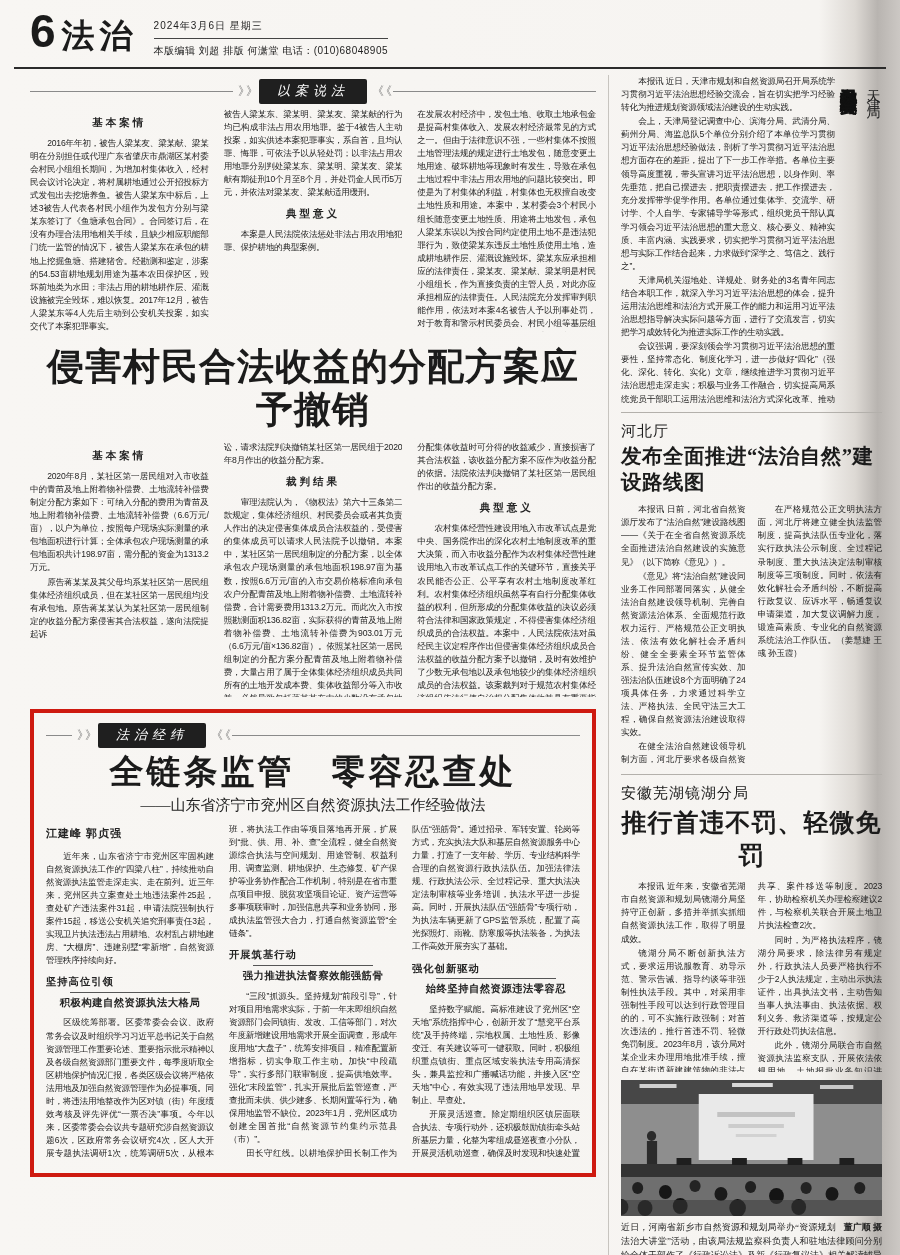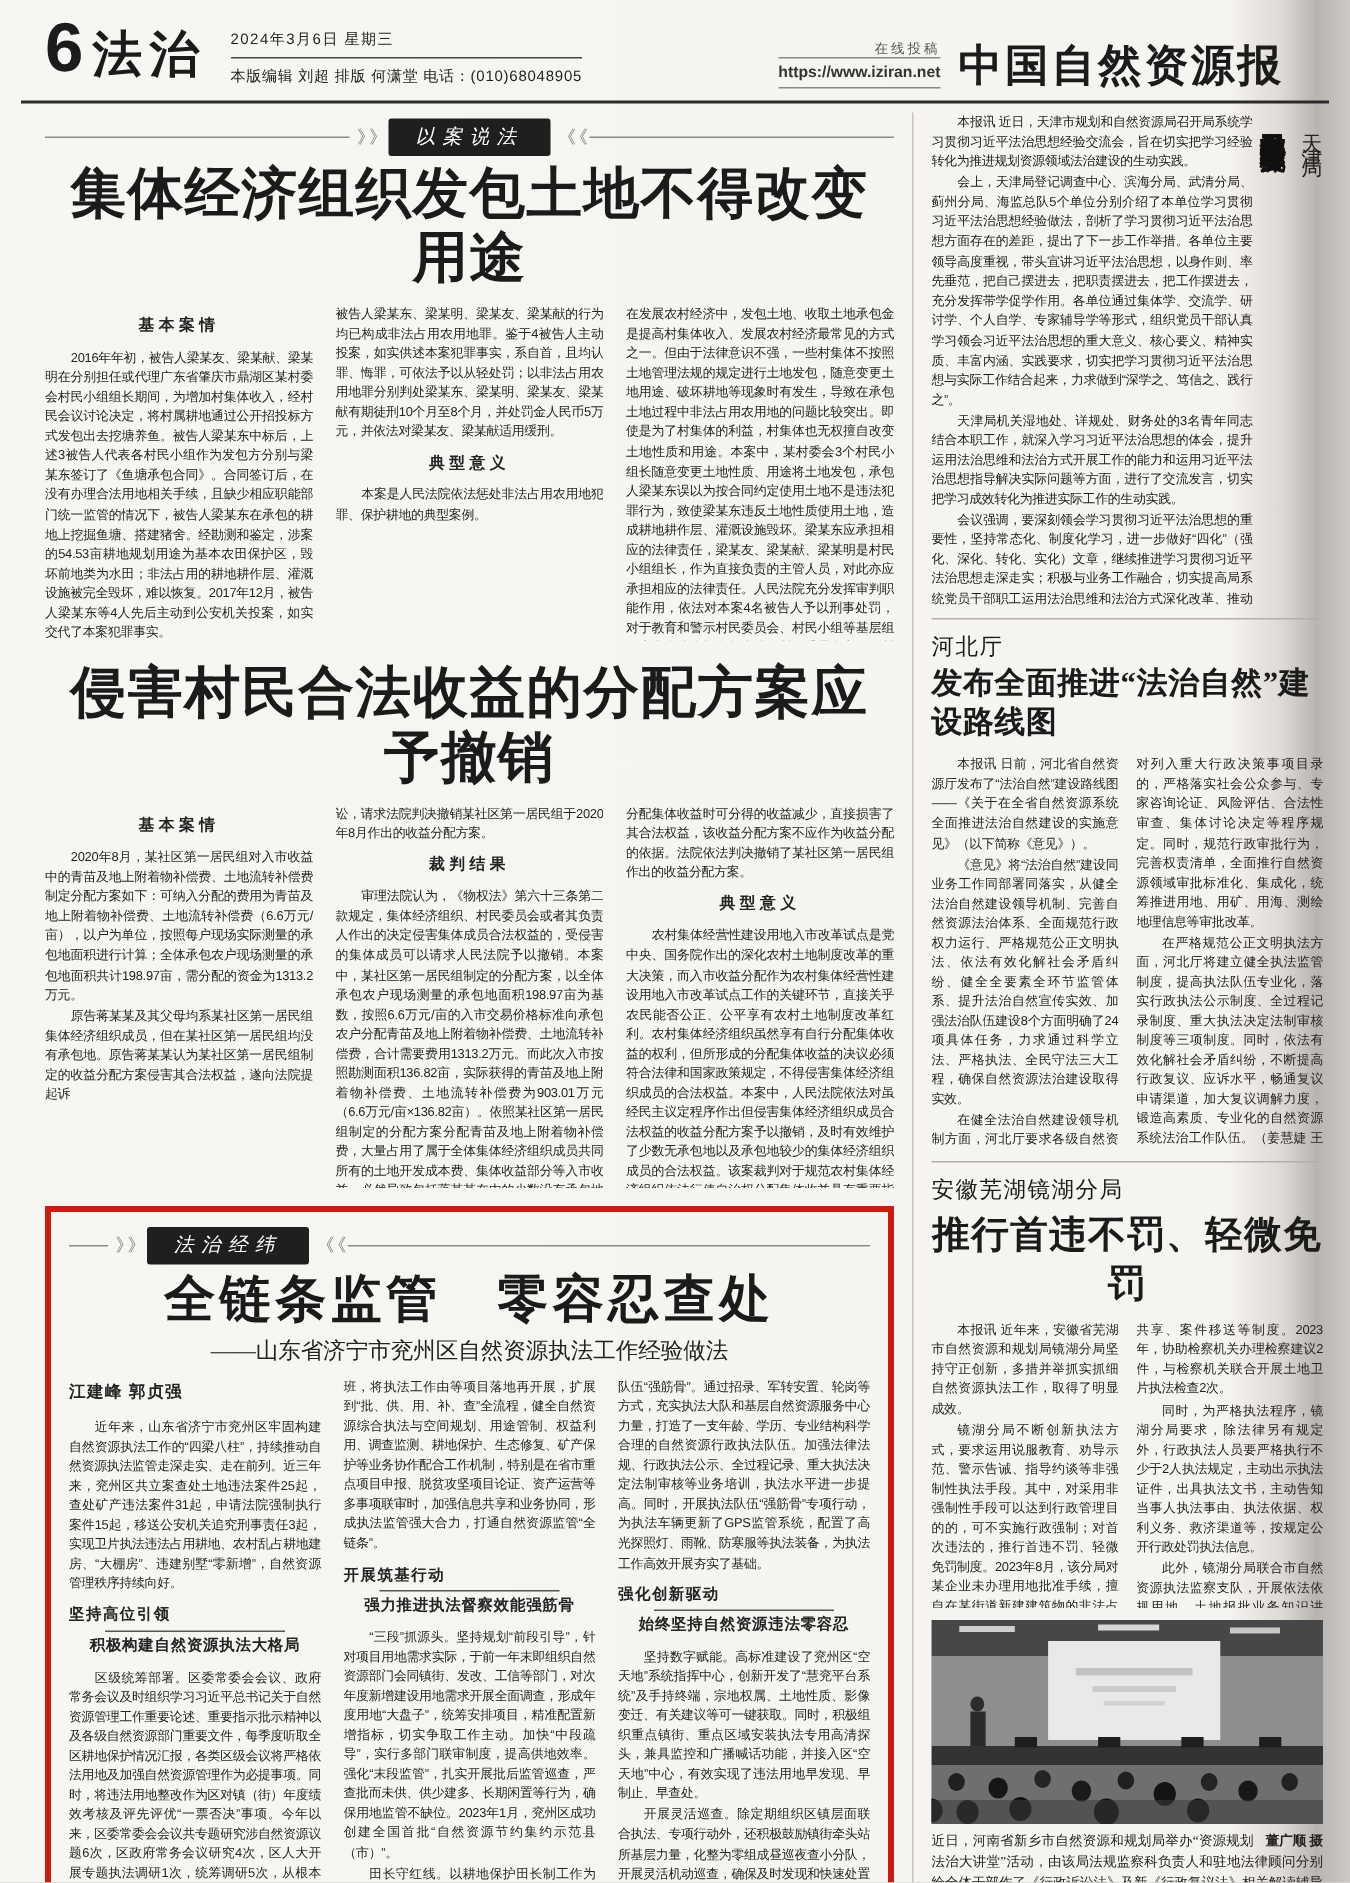--- a/index.html
+++ b/index.html
@@ -77,43 +77,35 @@
 
   <header class="masthead">
     <div class="mh-left">
       <div class="pageno">6</div>
       <div class="secname">法治</div>
       <div class="mh-info">
         <div class="mh-date">2024年3月6日 星期三</div>
         <div class="mh-editors">本版编辑 刘超 排版 何潇堂 电话：(010)68048905</div>
       </div>
     </div>
-    <div class="mh-right">
-      <div class="online">
-        <span class="lbl">在线投稿</span>
-        <span class="url">https://www.iziran.net</span>
-      </div>
-      <div class="paper">中国自然资源报</div>
-    </div>
   </header>
   <div class="mh-rule"></div>
 
   <div class="content">
 
     <div class="leftcol">
 
       <div class="brow">
         <div class="bline"></div>
         <span class="orn">》》</span>
         <span class="badge">以案说法</span>
         <span class="orn">《《</span>
         <div class="bline"></div>
       </div>
 
-      <h1 class="h1">集体经济组织发包土地不得改变用途</h1>
       <div class="cols cols-a1">
         <div class="col">
           <div class="shead">基本案情</div>
           <p>2016年年初，被告人梁某友、梁某献、梁某明在分别担任或代理广东省肇庆市鼎湖区某村委会村民小组组长期间，为增加村集体收入，经村民会议讨论决定，将村属耕地通过公开招投标方式发包出去挖塘养鱼。被告人梁某东中标后，上述3被告人代表各村民小组作为发包方分别与梁某东签订了《鱼塘承包合同》。合同签订后，在没有办理合法用地相关手续，且缺少相应职能部门统一监管的情况下，被告人梁某东在承包的耕地上挖掘鱼塘、搭建猪舍。经勘测和鉴定，涉案的54.53亩耕地规划用途为基本农田保护区，毁坏前地类为水田；非法占用的耕地耕作层、灌溉设施被完全毁坏，难以恢复。2017年12月，被告人梁某东等4人先后主动到公安机关投案，如实交代了本案犯罪事实。</p>
 
         </div>
         <div class="col">
           <p class="cont">被告人梁某东、梁某明、梁某友、梁某献的行为均已构成非法占用农用地罪。鉴于4被告人主动投案，如实供述本案犯罪事实，系自首，且均认罪、悔罪，可依法予以从轻处罚；以非法占用农用地罪分别判处梁某东、梁某明、梁某友、梁某献有期徒刑10个月至8个月，并处罚金人民币5万元，并依法对梁某友、梁某献适用缓刑。</p>
           <div class="shead">典型意义</div>
           <p>本案是人民法院依法惩处非法占用农用地犯罪、保护耕地的典型案例。</p>
@@ -206,21 +198,20 @@
       <div>
         <div class="kicker">河北厅</div>
         <div class="hb-title">发布全面推进“法治自然”建设路线图</div>
         <div class="cols cols-hb">
           <div class="col">
             <p>本报讯 日前，河北省自然资源厅发布了“法治自然”建设路线图——《关于在全省自然资源系统全面推进法治自然建设的实施意见》（以下简称《意见》）。</p>
             <p>《意见》将“法治自然”建设同业务工作同部署同落实，从健全法治自然建设领导机制、完善自然资源法治体系、全面规范行政权力运行、严格规范公正文明执法、依法有效化解社会矛盾纠纷、健全全要素全环节监管体系、提升法治自然宣传实效、加强法治队伍建设8个方面明确了24项具体任务，力求通过科学立法、严格执法、全民守法三大工程，确保自然资源法治建设取得实效。</p>
             <p>在健全法治自然建设领导机制方面，河北厅要求各级自然资源主管部门把法治建设摆在突出位置，主要负责人切实履行推进法治建设第一责任人职责，每年梳理并公布本级自然资源重大行政决策事项目录清单。</p>
           </div>
           <div class="col">
-            <p class="cont">对列入重大行政决策事项目录的，严格落实社会公众参与、专家咨询论证、风险评估、合法性审查、集体讨论决定等程序规定。同时，规范行政审批行为，完善权责清单，全面推行自然资源领域审批标准化、集成化，统筹推进用地、用矿、用海、测绘地理信息等审批改革。</p>
             <p>在严格规范公正文明执法方面，河北厅将建立健全执法监管制度，提高执法队伍专业化，落实行政执法公示制度、全过程记录制度、重大执法决定法制审核制度等三项制度。同时，依法有效化解社会矛盾纠纷，不断提高行政复议、应诉水平，畅通复议申请渠道，加大复议调解力度，锻造高素质、专业化的自然资源系统法治工作队伍。（姜慧婕 王彧 孙玉霞）</p>
           </div>
         </div>
       </div>
 
       <div class="rule-h"></div>
 
       <div>
         <div class="kicker">安徽芜湖镜湖分局</div>
         <div class="ah-title">推行首违不罚、轻微免罚</div>

